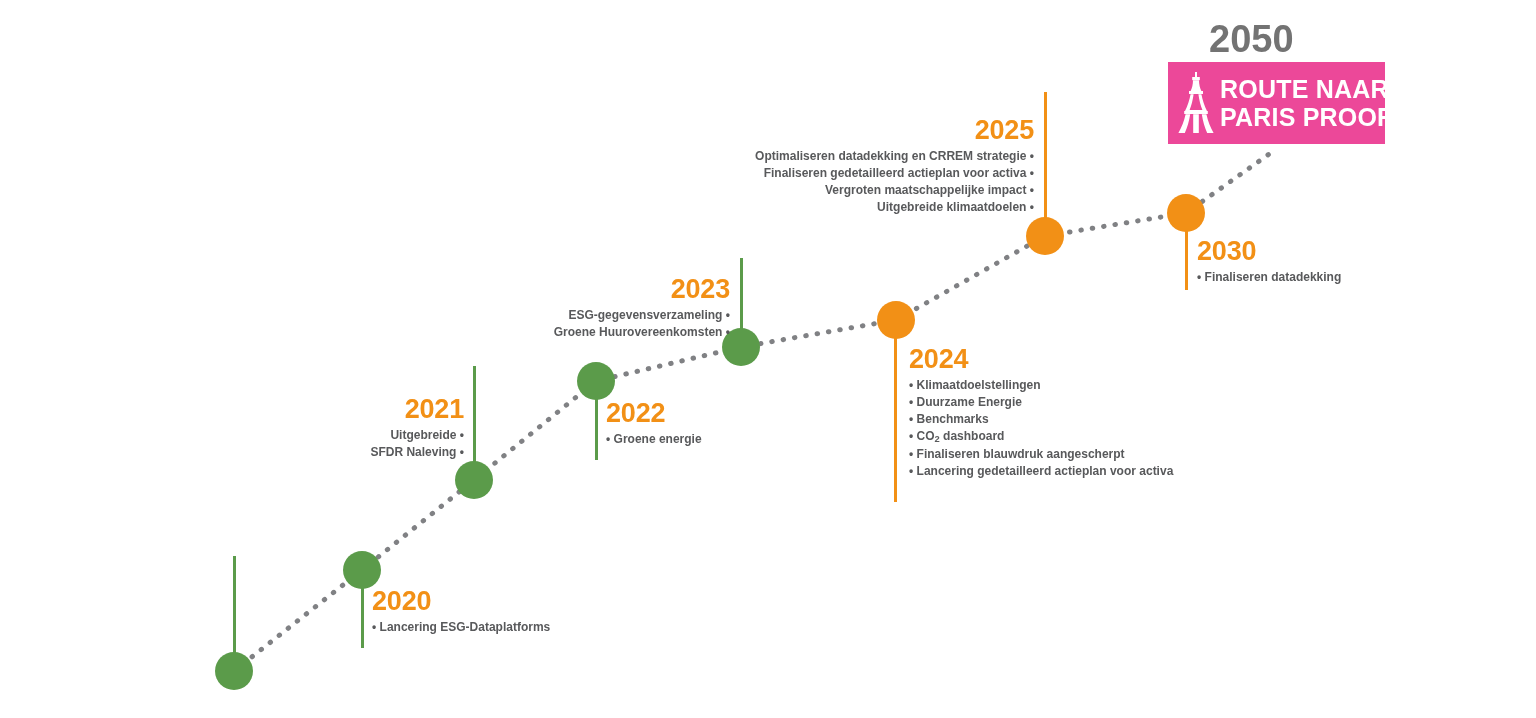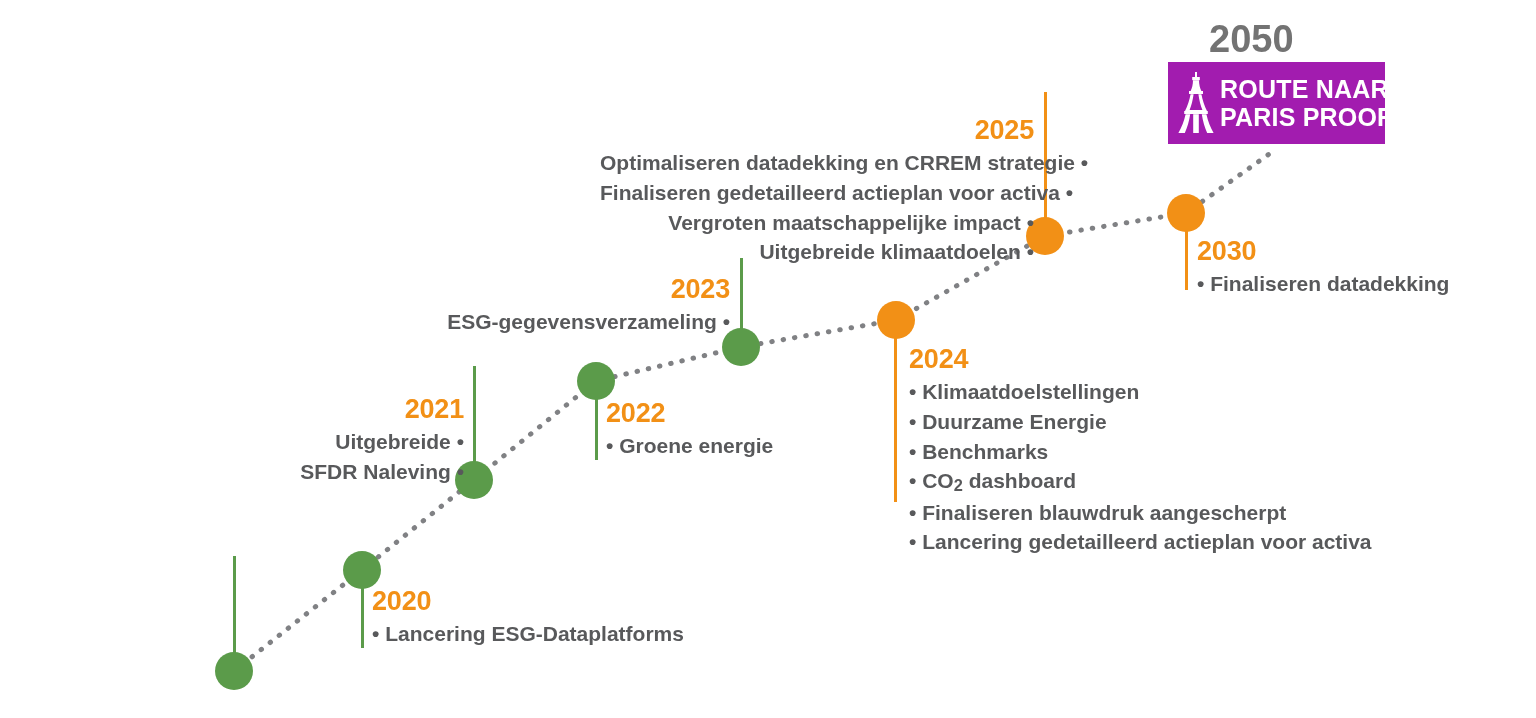--- a/index.html
+++ b/index.html
@@ -40,42 +40,42 @@
   }
   .year {
     font-weight: bold;
     font-size: 27px;
     letter-spacing: -0.2px;
     color: #F29016;
     margin-bottom: 4px;
     white-space: nowrap;
   }
   .bullets {
-    font-size: 21px;
+    font-size: 12px;
     font-weight: bold;
     color: #58595B;
     white-space: nowrap;
   }
   .bullets .bl {
     white-space: nowrap;
     line-height: 1.42;
   }
   .align-right { text-align: right; margin-top: 28px; }
   .align-left  { text-align: left; }
   .align-right .year { text-align: right; }
   .align-left  .year { text-align: left; }
 
   
   #badge-2050 {
     position: absolute;
     left: 1168px;
     top: 62px;
     width: 217px;
     height: 82px;
-    background: #a21caf;
+    background: #ec4899;
     display: flex;
     align-items: center;
     padding: 0 0 0 8px;
     box-sizing: border-box;
   }
   #badge-2050 .eiffel {
     width: 40px;
     height: 62px;
     flex: 0 0 auto;
     margin-right: 4px;
@@ -146,20 +146,21 @@
     <div class="year">2022</div>
     <div class="bullets">
       <div class="bl">• <span>Groene energie</span></div>
     </div>
   </div>
 
   <div class="milestone-block align-right" style="left:330px; top:248px; width:400px;">
     <div class="year">2023</div>
     <div class="bullets">
       <div class="bl"><span>ESG-gegevensverzameling</span> •</div>
+      <div class="bl"><span>Groene Huurovereenkomsten</span> •</div>
     </div>
   </div>
 
   <div class="milestone-block align-left" style="left:909px; top:346px; width:500px;">
     <div class="year">2024</div>
     <div class="bullets">
       <div class="bl">• <span>Klimaatdoelstellingen</span></div>
       <div class="bl">• <span>Duurzame Energie</span></div>
       <div class="bl">• <span>Benchmarks</span></div>
       <div class="bl">• CO<span class="sub">2</span> dashboard</div>

